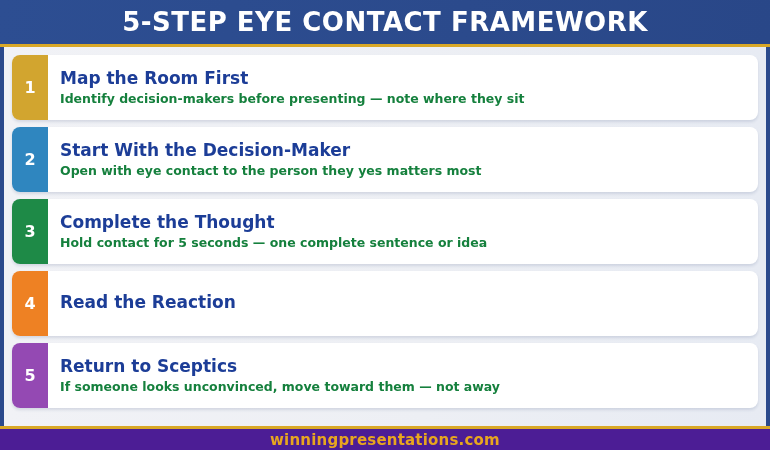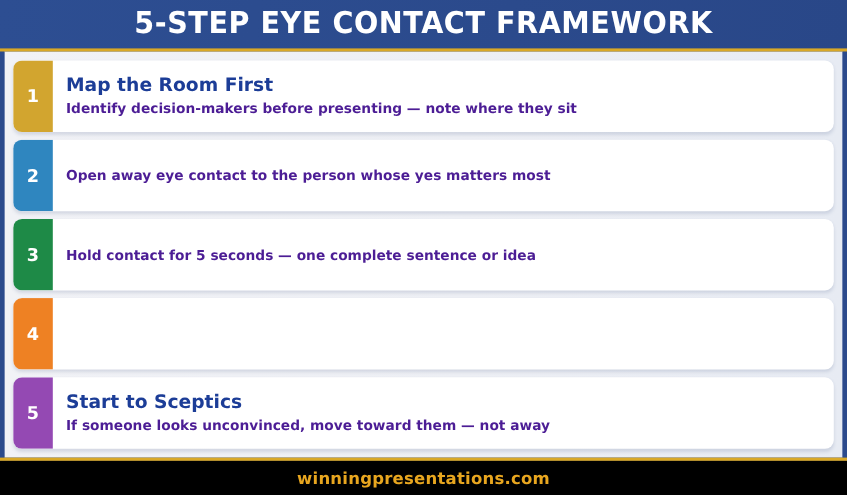--- a/index.html
+++ b/index.html
@@ -77,29 +77,29 @@
   }
   .step-title {
     color: #1C3D97;
     font-size: 17px;
     font-weight: bold;
     line-height: 1.2;
     margin-bottom: 3px;
     white-space: nowrap;
   }
   .step-desc {
-    color: #4c1d95;
+    color: #15803d;
     font-size: 12.5px;
     font-weight: bold;
     line-height: 1.25;
     white-space: nowrap;
   }
   .footer {
-    height: 31px;
-    background: #000000;
+    height: 21px;
+    background: #4c1d95;
     display: flex;
     align-items: center;
     justify-content: center;
   }
   .footer-site {
     color: #E8A61F;
     font-size: 15px;
     font-weight: bold;
     letter-spacing: 0.2px;
   }
@@ -120,41 +120,44 @@
       <div class="step-badge" style="background-color: rgb(210, 165, 47);">1</div>
       <div class="step-body">
         <div class="step-title">Map the Room First</div>
         <div class="step-desc">Identify decision-makers before presenting — note where they sit</div>
       </div>
     </div>
 
     <div class="step-row">
       <div class="step-badge" style="background-color: rgb(47, 134, 191);">2</div>
       <div class="step-body">
-        <div class="step-desc">Open away eye contact to the person whose yes matters most</div>
+        <div class="step-title">Start With the Decision-Maker</div>
+        <div class="step-desc">Open with eye contact to the person they yes matters most</div>
       </div>
     </div>
 
     <div class="step-row">
       <div class="step-badge" style="background-color: rgb(30, 138, 71);">3</div>
       <div class="step-body">
+        <div class="step-title">Complete the Thought</div>
         <div class="step-desc">Hold contact for 5 seconds — one complete sentence or idea</div>
       </div>
     </div>
 
     <div class="step-row">
       <div class="step-badge" style="background-color: rgb(238, 129, 35);">4</div>
       <div class="step-body">
+        <div class="step-title">Read the Reaction</div>
       </div>
     </div>
 
     <div class="step-row">
       <div class="step-badge" style="background-color: rgb(148, 73, 179);">5</div>
       <div class="step-body">
-        <div class="step-title">Start to Sceptics</div>
+        <div class="step-title">Return to Sceptics</div>
         <div class="step-desc">If someone looks unconvinced, move toward them — not away</div>
       </div>
     </div>
 
   </div>
 
   <div class="gold-line"></div>
   <div class="footer">
     <div class="footer-site">winningpresentations.com</div>
   </div>

